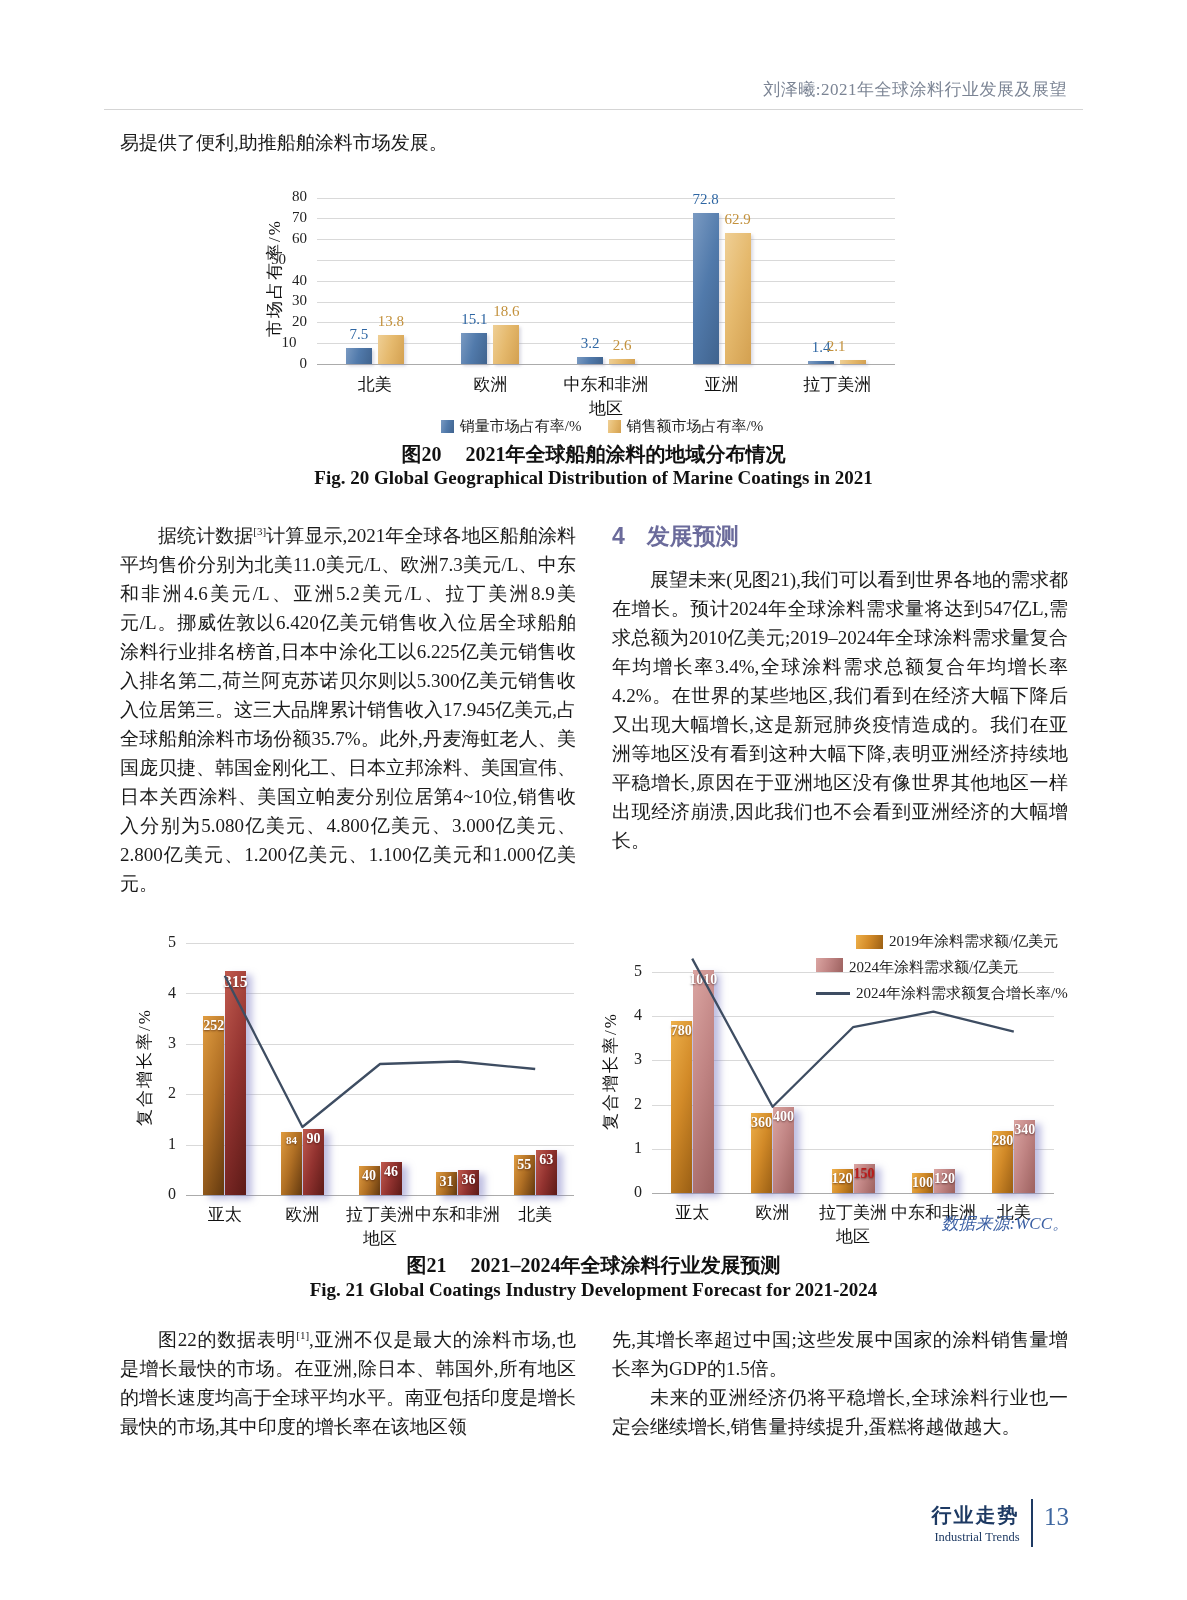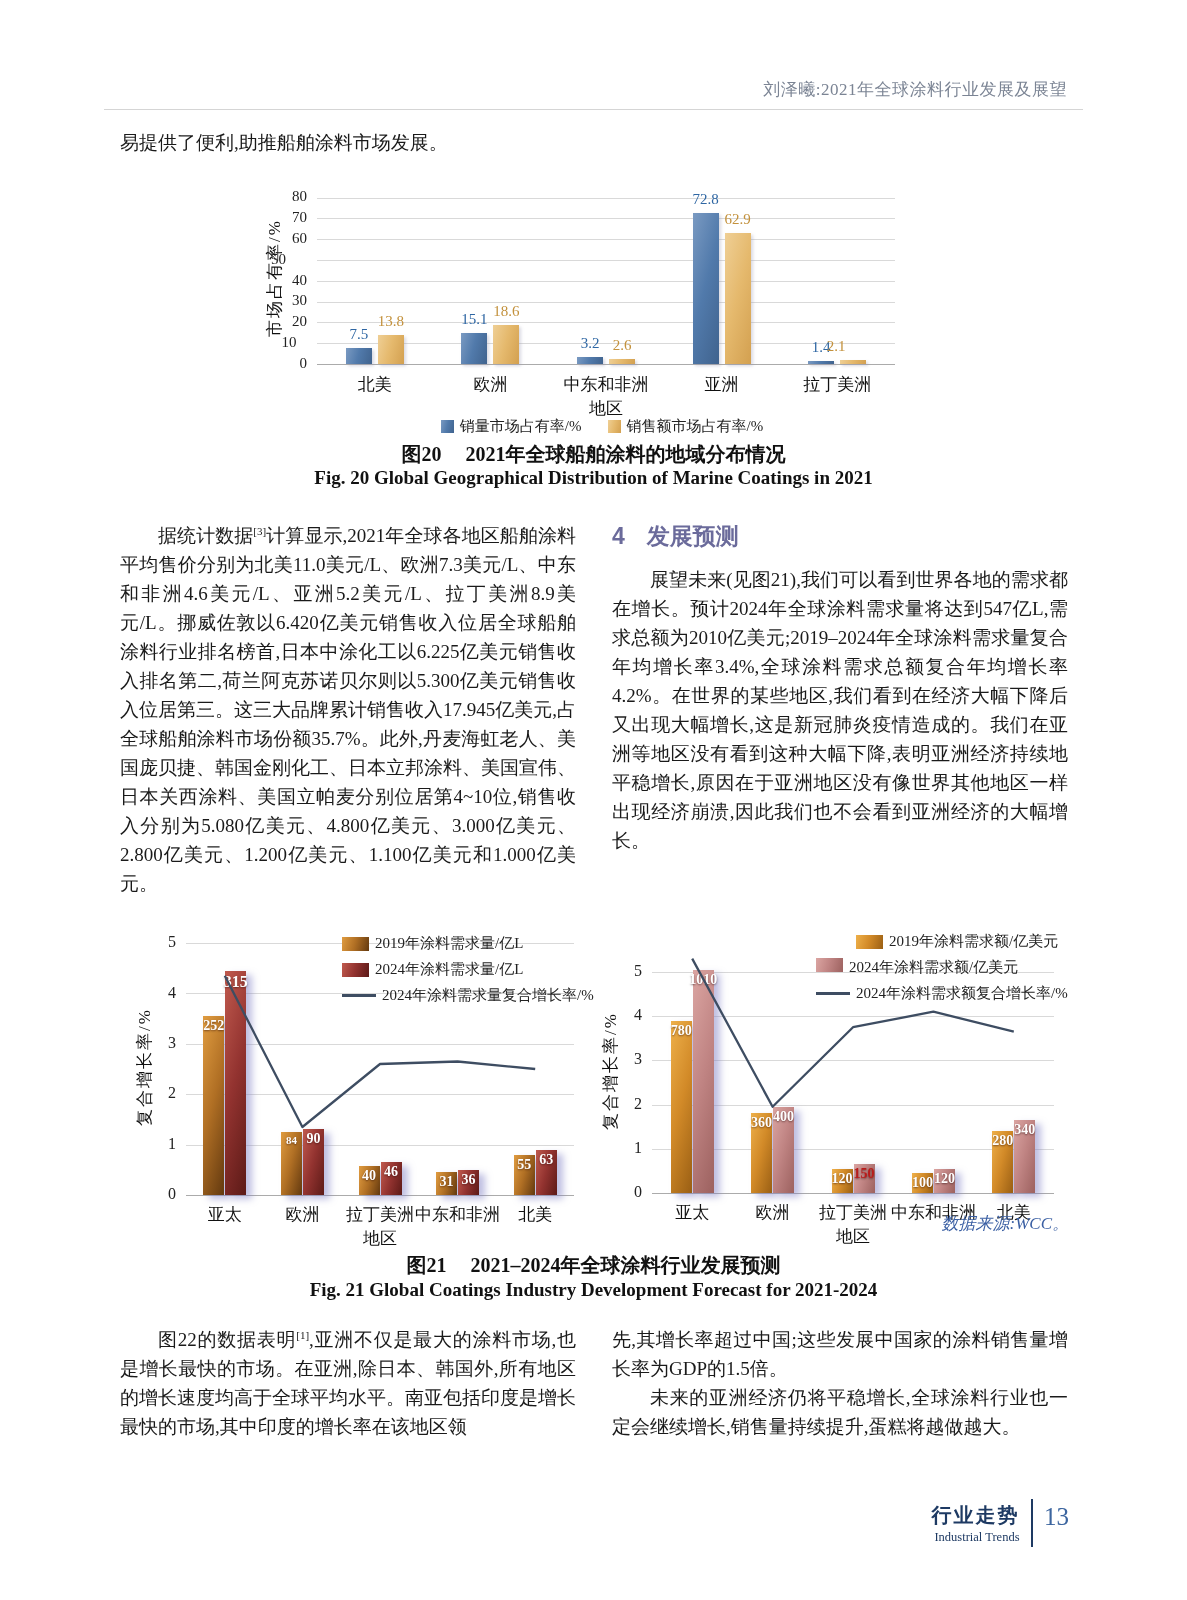--- a/index.html
+++ b/index.html
@@ -148,34 +148,20 @@
       <div style="position: absolute; left: 407.2px; top: 291px; transform: translateX(-50%); white-space: nowrap; font-size: 17px; color: rgb(17, 17, 17);">北美</div>
       <div style="position: absolute; left: 385.7px; top: 242.686px; width: 21px; height: 40.3137px; background: linear-gradient(105deg, rgb(224, 156, 64) 0%, rgb(176, 111, 36) 48%, rgb(99, 57, 15) 100%); box-shadow: rgba(128, 128, 198, 0.5) 6px 4px 7px;"></div>
       <div style="position: absolute; left: 396.2px; transform: translateX(-50%); white-space: nowrap; font-size: 14px; top: 244.686px; color: rgb(255, 255, 255); font-weight: bold; text-shadow: rgba(40, 10, 10, 0.55) 0px 1px 2px;">55</div>
       <div style="position: absolute; left: 407.7px; top: 237.647px; width: 21px; height: 45.3529px; background: linear-gradient(105deg, rgb(192, 90, 78) 0%, rgb(147, 51, 48) 48%, rgb(92, 26, 23) 100%); box-shadow: rgba(128, 128, 198, 0.5) 6px 4px 7px;"></div>
       <div style="position: absolute; left: 418.2px; transform: translateX(-50%); white-space: nowrap; font-size: 14px; top: 239.647px; color: rgb(255, 255, 255); font-weight: bold; text-shadow: rgba(40, 10, 10, 0.55) 0px 1px 2px;">63</div>
       <svg width="388" height="257" style="position: absolute; left: 58px; top: 26px; overflow: visible;">
         <polyline points="38.8,37.8 116.4,189.0 194.0,126.0 271.6,123.5 349.2,131.0" fill="none" stroke="#3e4d62" stroke-width="2.3" stroke-linejoin="round"></polyline>
       </svg>
       <div style="position: absolute; left: 16px; top: 154.5px; transform: translate(-50%, -50%) rotate(-90deg); white-space: nowrap; font-size: 17px; letter-spacing: 2px; color: rgb(17, 17, 17);">复合增长率/%</div>
       <div style="position: absolute; left: 252px; top: 315px; transform: translateX(-50%); font-size: 17px; color: rgb(17, 17, 17);">地区</div>
-      <div style="position: absolute; left: 214px; top: 22px; display: flex; flex-direction: column; gap: 7px;">
-        <div style="position: static; display: flex; align-items: center; gap: 6px; font-size: 15px;">
-          <div style="position: static; width: 27px; height: 14px; background: linear-gradient(105deg, rgb(224, 156, 64) 0%, rgb(176, 111, 36) 48%, rgb(99, 57, 15) 100%); flex: 0 0 auto;"></div>
-          <div style="position: static; white-space: nowrap; color: rgb(34, 34, 34);">2019年涂料需求量/亿L</div>
-        </div>
-        <div style="position: static; display: flex; align-items: center; gap: 6px; font-size: 15px;">
-          <div style="position: static; width: 27px; height: 14px; background: linear-gradient(105deg, rgb(192, 90, 78) 0%, rgb(147, 51, 48) 48%, rgb(92, 26, 23) 100%); flex: 0 0 auto;"></div>
-          <div style="position: static; white-space: nowrap; color: rgb(34, 34, 34);">2024年涂料需求量/亿L</div>
-        </div>
-        <div style="position: static; display: flex; align-items: center; gap: 6px; font-size: 15px;">
-          <div style="position: static; width: 34px; height: 2.5px; background: rgb(62, 77, 98); flex: 0 0 auto;"></div>
-          <div style="position: static; white-space: nowrap; color: rgb(34, 34, 34);">2024年涂料需求量复合增长率/%</div>
-        </div>
-      </div>
     </div>
   <div id="fig21-right-chart" class="chart" style="left:596px;top:912px;width:474px;height:335px">
       <div style="position: absolute; left: 18px; top: 271.08px; width: 28px; text-align: right; font-size: 16px; color: rgb(34, 34, 34);">0</div>
       <div style="position: absolute; left: 56px; top: 236.776px; width: 402px; height: 1px; background: rgb(217, 217, 217);"></div>
       <div style="position: absolute; left: 18px; top: 226.856px; width: 28px; text-align: right; font-size: 16px; color: rgb(34, 34, 34);">1</div>
       <div style="position: absolute; left: 56px; top: 192.552px; width: 402px; height: 1px; background: rgb(217, 217, 217);"></div>
       <div style="position: absolute; left: 18px; top: 182.632px; width: 28px; text-align: right; font-size: 16px; color: rgb(34, 34, 34);">2</div>
       <div style="position: absolute; left: 56px; top: 148.329px; width: 402px; height: 1px; background: rgb(217, 217, 217);"></div>
       <div style="position: absolute; left: 18px; top: 138.409px; width: 28px; text-align: right; font-size: 16px; color: rgb(34, 34, 34);">3</div>
       <div style="position: absolute; left: 56px; top: 104.105px; width: 402px; height: 1px; background: rgb(217, 217, 217);"></div>

